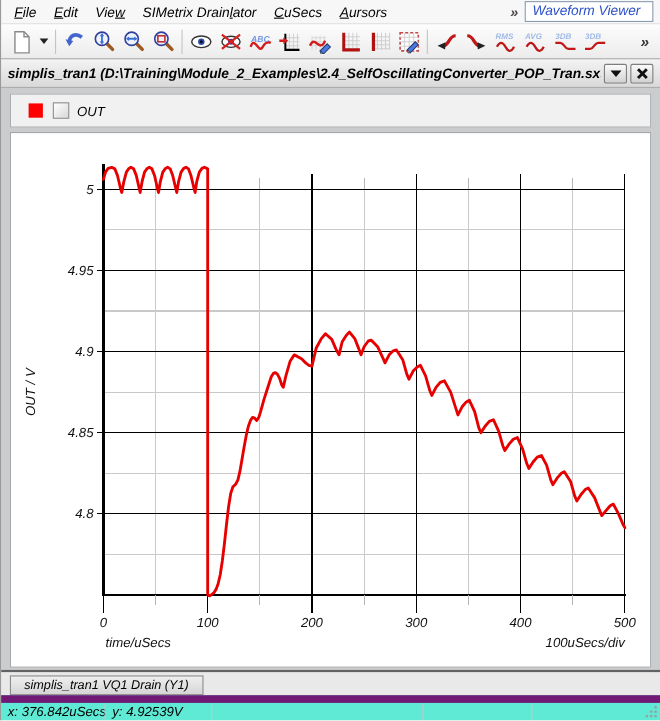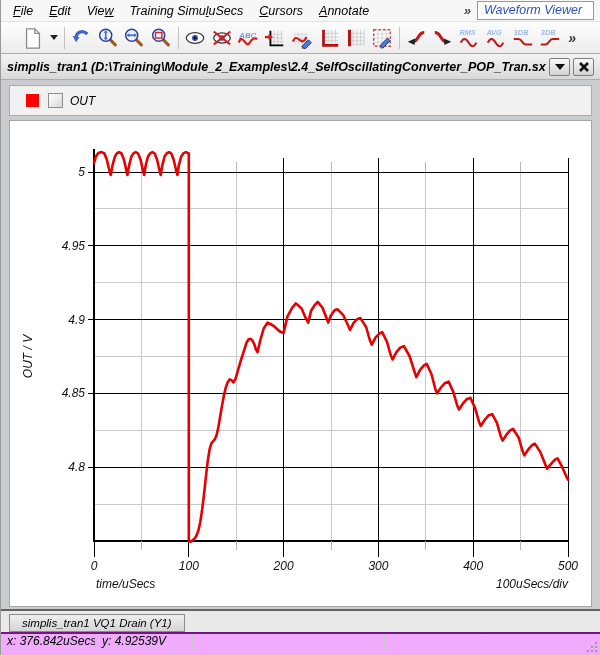--- a/index.html
+++ b/index.html
@@ -11,21 +11,21 @@
   .menubar { height:22px; background:#f7f7f7; display:flex; align-items:center; padding:0 4px; border-bottom:1px solid #e2e2e2; }
   .menu-item { padding:3px 8px; font-size:12.5px; white-space:nowrap; cursor:default; }
   .menu-item .key { text-decoration:underline; }
   .menu-spacer { flex:1; }
   .menu-chevron { font-size:13px; font-weight:bold; color:#444; padding:0 6px; }
   .combo { display:flex; align-items:stretch; border:1px solid #8a9ab0; background:#fff; height:19px; width:117px; margin-right:2px; }
   .combo-value { flex:1; color:#2b50c8; font-size:12.5px; padding:1px 5px 0 6px; white-space:nowrap; overflow:hidden; }
   .tri-down { width:0; height:0; border-left:4px solid transparent; border-right:4px solid transparent; border-top:5px solid #1a3fbf; }
 
   
-  .toolbar { height:32px; background:linear-gradient(#fdfdfd,#ececec); display:flex; align-items:center; padding:0 19px; border-bottom:1px solid #ababab; }
+  .toolbar { height:32px; background:linear-gradient(#fdfdfd,#ececec); display:flex; align-items:center; padding:0 5px; border-bottom:1px solid #ababab; }
   .tb-btn { width:27px; height:27px; display:flex; align-items:center; justify-content:center; background:transparent; border:1px solid transparent; }
   .tb-btn.narrow { width:14px; }
   .tb-sep { width:1px; height:22px; background:#c3c3c3; margin:0 3px; }
   .tb-chevron { font-size:14px; font-weight:bold; color:#333; padding:0 5px; margin-left:auto; }
   .tb-btn svg { display:block; }
 
   
   .titlebar { height:26px; background:linear-gradient(#f3f3f3,#d9d9d9); border-bottom:1px solid #adadad; display:flex; align-items:center; padding:0 6px; }
   .title-text { font-weight:bold; font-size:12.5px; white-space:nowrap; overflow:hidden; flex:1; }
   .win-btn { width:21px; height:18px; margin-left:3px; background:linear-gradient(#fafafa,#d2d2d2); border:1px solid #7e7e7e; border-radius:2px; display:flex; align-items:center; justify-content:center; }
@@ -42,42 +42,42 @@
   
   .chart-panel { flex:1; background:#fff; border:1px solid #a4a7aa; overflow:hidden; }
   svg text { font-family:"Liberation Sans", sans-serif; }
 
   
   .tabbar { height:23px; background:#e9e9e9; border-top:2px solid #636363; display:flex; align-items:flex-end; padding-left:8px; }
   .tab { font-size:11.5px; padding:2px 12px 3px; border:1px solid #8b8b8b; background:linear-gradient(#efefef,#d5d5d5); height:18px; white-space:nowrap; }
   .tab.active { background:#ffffff; height:21px; border-bottom:1px solid #fff; padding-top:4px; }
 
   
-  .statusbar { height:23px; background:#f0abfc; border-top:2px solid #701a75; display:flex; position:relative; }
+  .statusbar { height:23px; background:#5eead4; border-top:7px solid #701a75; display:flex; align-items:center; position:relative; }
   .status-field { font-size:12px; padding:0 6px; height:15px; line-height:15px; white-space:nowrap; }
   .status-sep { width:1px; height:15px; background:#c6c6c6; }
   .sf-x { width:94px; }
   .sf-y { width:96px; }
   .sf-a { width:191px; }
   .sf-b { width:98px; }
   .grip { position:absolute; right:3px; bottom:3px; width:2px; height:2px; background:#9b9b9b;
           box-shadow:-4px 0 #9b9b9b, 0 -4px #9b9b9b, -8px 0 #9b9b9b, -4px -4px #9b9b9b, 0 -8px #9b9b9b; }
 </style>
 </head>
 <body>
 
 <div class="app">
 
   <div class="menubar">
     <div class="menu-item"><span class="pre"></span><span class="key">F</span><span>ile</span></div>
     <div class="menu-item"><span></span><span class="key">E</span><span>dit</span></div>
     <div class="menu-item"><span>Vie</span><span class="key">w</span><span></span></div>
-    <div class="menu-item"><span>Training Simu</span><span class="key">l</span><span>uSecs</span></div>
-    <div class="menu-item"><span></span><span class="key">C</span><span>ursors</span></div>
-    <div class="menu-item"><span></span><span class="key">A</span><span>nnotate</span></div>
+    <div class="menu-item"><span>SIMetrix Drain</span><span class="key">l</span><span>ator</span></div>
+    <div class="menu-item"><span></span><span class="key">C</span><span>uSecs</span></div>
+    <div class="menu-item"><span></span><span class="key">A</span><span>ursors</span></div>
     <div class="menu-spacer"></div>
     <div class="menu-chevron">»</div>
     <div class="combo">
       <span class="combo-value">Waveform Viewer</span>
 
     </div>
   </div>
 
   <div class="toolbar">
     <div class="tb-btn">

